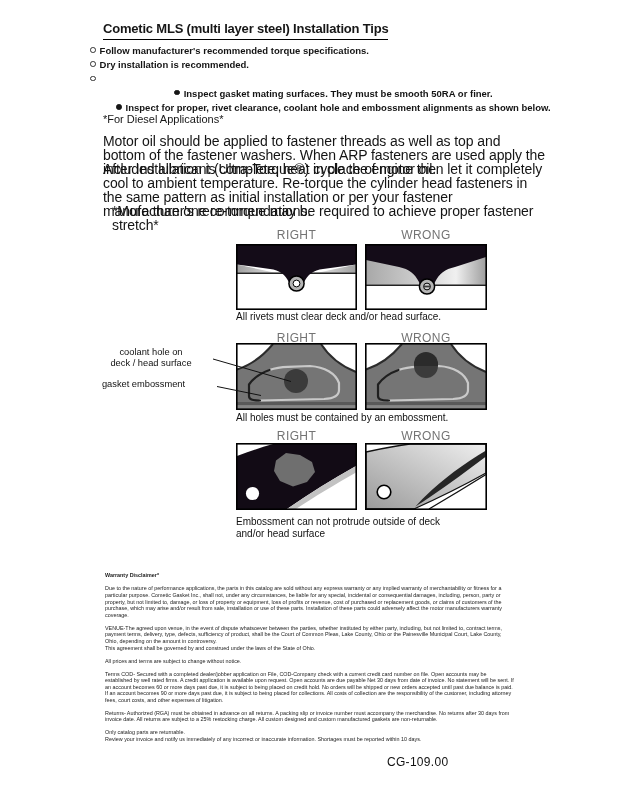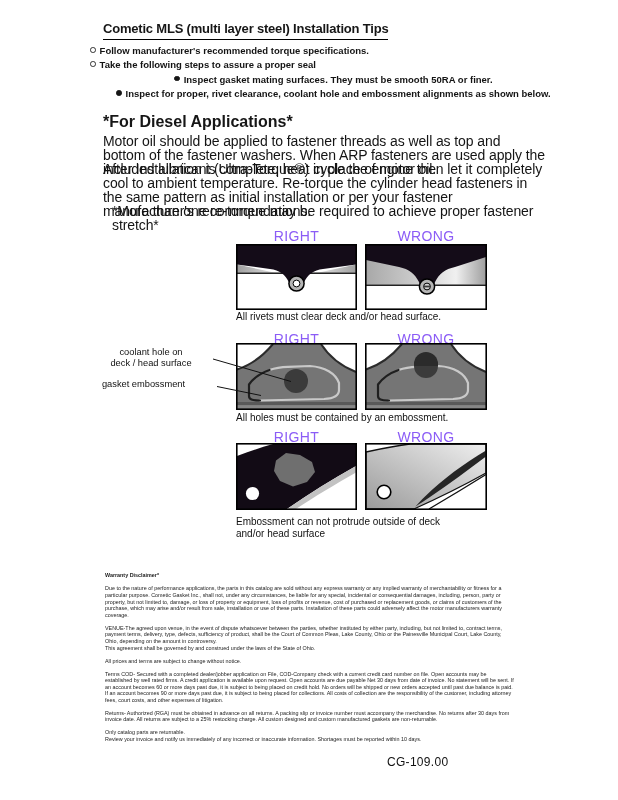--- a/index.html
+++ b/index.html
@@ -8,27 +8,27 @@
   .title{position:absolute;left:103px;top:21px;font-size:13px;font-weight:bold;
          letter-spacing:-0.2px;border-bottom:1.6px solid #000;padding-bottom:2.5px;white-space:nowrap;}
   .bullets{position:absolute;left:90px;top:44px;font-size:9.5px;color:#141414;}
   .b{line-height:14px;white-space:nowrap;font-weight:bold;}
   .b .txt{vertical-align:middle;}
   .odot,.fdot{display:inline-block;width:3.6px;height:3.6px;border-radius:50%;
               margin-right:4px;vertical-align:1.5px;}
   .odot{border:1px solid #333;background:#fff;}
   .fdot{background:#161616;border:1px solid #161616;}
   .sub{padding-left:26px;text-align:center;}
-  .h2{position:absolute;left:103px;top:113px;font-size:16px;font-weight:bold;white-space:nowrap;}
+  .h2{position:absolute;left:103px;top:113px;font-size:11px;font-weight:normal;white-space:nowrap;}
   .bodyp{position:absolute;left:103px;width:442px;font-size:14px;line-height:14px;
          letter-spacing:-0.1px;margin:0;color:#141414;}
   .p1{top:134px;}
   .p2{top:162px;}
   .p3{top:204px;width:460px;margin-left:9px;}
-  .dlabel{position:absolute;font-size:14px;letter-spacing:0.4px;text-align:center;color:#8b5cf6;white-space:nowrap;}
+  .dlabel{position:absolute;font-size:12px;letter-spacing:0.4px;text-align:center;color:#737373;white-space:nowrap;}
   .col-l{left:236px;width:121px;}
   .col-r{left:365px;width:122px;}
   .row1-lab{top:228px;}
   .row2-lab{top:331px;}
   .row3-lab{top:429px;}
   .panel{position:absolute;display:block;}
   .cap{position:absolute;left:236px;font-size:10px;line-height:11.5px;color:#111;}
   .cap1{top:311px;white-space:nowrap;}
   .cap2{top:412px;white-space:nowrap;}
   .cap3{top:516px;width:232px;}
@@ -45,21 +45,22 @@
 </style>
 </head>
 <body>
 
 <div class="page">
 
   <div class="title">Cometic MLS (multi layer steel) Installation Tips</div>
 
   <div class="bullets">
     <div class="b"><span class="odot"></span><span class="txt">Follow manufacturer's recommended torque specifications.</span></div>
-    <div class="b"><span class="odot"></span><span class="txt">Take the following steps to assure a proper seal</span></div>
+    <div class="b"><span class="odot"></span><span class="txt">Dry installation is recommended.</span></div>
+    <div class="b"><span class="odot"></span></div>
     <div class="b sub"><span class="fdot"></span><span class="txt">Inspect gasket mating surfaces.  They must be smooth 50RA or finer.</span></div>
     <div class="b sub"><span class="fdot"></span><span class="txt">Inspect for proper, rivet clearance, coolant hole and embossment alignments as shown below.</span></div>
   </div>
 
   <div class="h2">*For Diesel Applications*</div>
   <p class="bodyp p1">Motor oil should be applied to fastener threads as well as top and bottom of the fastener washers. When ARP fasteners are used apply the included lubricant (Ultra-Torque®) in place of motor oil.</p>
   <p class="bodyp p2">After Installation is complete, heat cycle the engine then let it completely cool to ambient temperature. Re-torque the cylinder head fasteners in the same pattern as initial installation or per your fastener manufacturer's recommendations.</p>
   <p class="bodyp p3">*More than one re-torque may be required to achieve proper fastener stretch*</p>
 
   <div class="dlabel col-l row1-lab">RIGHT</div>

